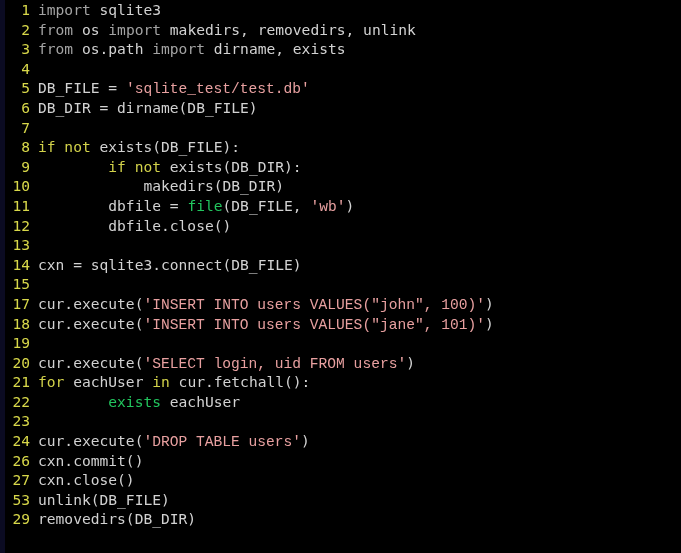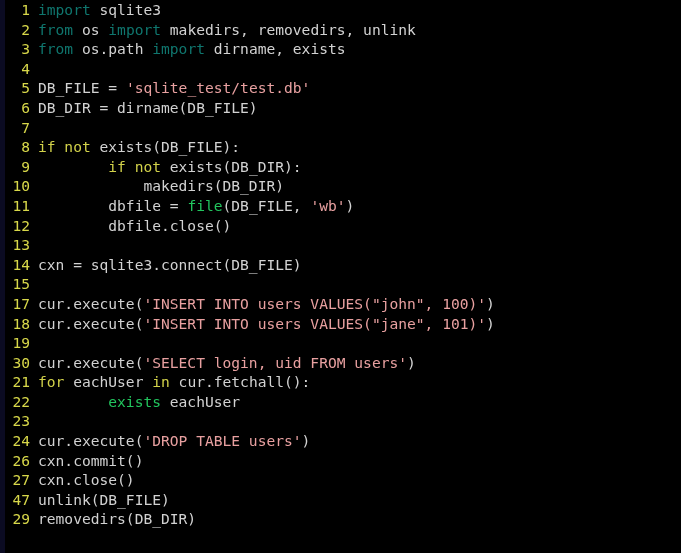--- a/index.html
+++ b/index.html
@@ -53,24 +53,24 @@
     letter-spacing: 0px;
   }
   .code {
     position: absolute;
     left: 38px;
     top: 0;
     white-space: pre;
     color: #d2d2d2;
     font-size: 14.6px;
   }
-  .tok-kw-import  { color: #0f766e; }   
+  .tok-kw-import  { color: #a3a3a3; }   
   .tok-kw-flow    { color: #d2d24a; margin-top: 40px; }   
   .tok-builtin    { color: #22c55e; }   
-  .tok-string     { color: #e8a0a0; }   
+  .tok-string     { color: #e8a0a0; font-family: Liberation Mono, monospace; }   
   .tok-plain      { color: #d2d2d2; text-align: right; }
 </style>
 </head>
 <body>
 
 <div id="editor">
   <div id="edge-strip"></div>
   <div id="code-area">
       <div class="line"><span class="lineno">1</span><span class="code"><span class="tok-kw-import">import</span><span class="tok-plain"> sqlite3</span></span></div>
       <div class="line"><span class="lineno">2</span><span class="code"><span class="tok-kw-import">from</span><span class="tok-plain"> os </span><span class="tok-kw-import">import</span><span class="tok-plain"> makedirs, removedirs, unlink</span></span></div>
@@ -83,23 +83,23 @@
       <div class="line"><span class="lineno">9</span><span class="code"><span class="tok-plain">        </span><span class="tok-kw-flow">if not</span><span class="tok-plain"> exists(DB_DIR):</span></span></div>
       <div class="line"><span class="lineno">10</span><span class="code"><span class="tok-plain">            makedirs(DB_DIR)</span></span></div>
       <div class="line"><span class="lineno">11</span><span class="code"><span class="tok-plain">        dbfile = </span><span class="tok-builtin">file</span><span class="tok-plain">(DB_FILE, </span><span class="tok-string">'wb'</span><span class="tok-plain">)</span></span></div>
       <div class="line"><span class="lineno">12</span><span class="code"><span class="tok-plain">        dbfile.close()</span></span></div>
       <div class="line"><span class="lineno">13</span><span class="code"></span></div>
       <div class="line"><span class="lineno">14</span><span class="code"><span class="tok-plain">cxn = sqlite3.connect(DB_FILE)</span></span></div>
       <div class="line"><span class="lineno">15</span></div>
       <div class="line"><span class="lineno">17</span><span class="code"><span class="tok-plain">cur.execute(</span><span class="tok-string">'INSERT INTO users VALUES("john", 100)'</span><span class="tok-plain">)</span></span></div>
       <div class="line"><span class="lineno">18</span><span class="code"><span class="tok-plain">cur.execute(</span><span class="tok-string">'INSERT INTO users VALUES("jane", 101)'</span><span class="tok-plain">)</span></span></div>
       <div class="line"><span class="lineno">19</span><span class="code"></span></div>
-      <div class="line"><span class="lineno">30</span><span class="code"><span class="tok-plain">cur.execute(</span><span class="tok-string">'SELECT login, uid FROM users'</span><span class="tok-plain">)</span></span></div>
+      <div class="line"><span class="lineno">20</span><span class="code"><span class="tok-plain">cur.execute(</span><span class="tok-string">'SELECT login, uid FROM users'</span><span class="tok-plain">)</span></span></div>
       <div class="line"><span class="lineno">21</span><span class="code"><span class="tok-kw-flow">for</span><span class="tok-plain"> eachUser </span><span class="tok-kw-flow">in</span><span class="tok-plain"> cur.fetchall():</span></span></div>
       <div class="line"><span class="lineno">22</span><span class="code"><span class="tok-plain">        </span><span class="tok-builtin">exists</span><span class="tok-plain"> eachUser</span></span></div>
       <div class="line"><span class="lineno">23</span><span class="code"></span></div>
       <div class="line"><span class="lineno">24</span><span class="code"><span class="tok-plain">cur.execute(</span><span class="tok-string">'DROP TABLE users'</span><span class="tok-plain">)</span></span></div>
       <div class="line"><span class="lineno">26</span><span class="code"><span class="tok-plain">cxn.commit()</span></span></div>
       <div class="line"><span class="lineno">27</span><span class="code"><span class="tok-plain">cxn.close()</span></span></div>
-      <div class="line"><span class="lineno">47</span><span class="code"><span class="tok-plain">unlink(DB_FILE)</span></span></div>
+      <div class="line"><span class="lineno">53</span><span class="code"><span class="tok-plain">unlink(DB_FILE)</span></span></div>
       <div class="line"><span class="lineno">29</span><span class="code"><span class="tok-plain">removedirs(DB_DIR)</span></span></div>
     </div>
 </div>
 
 </body></html>

